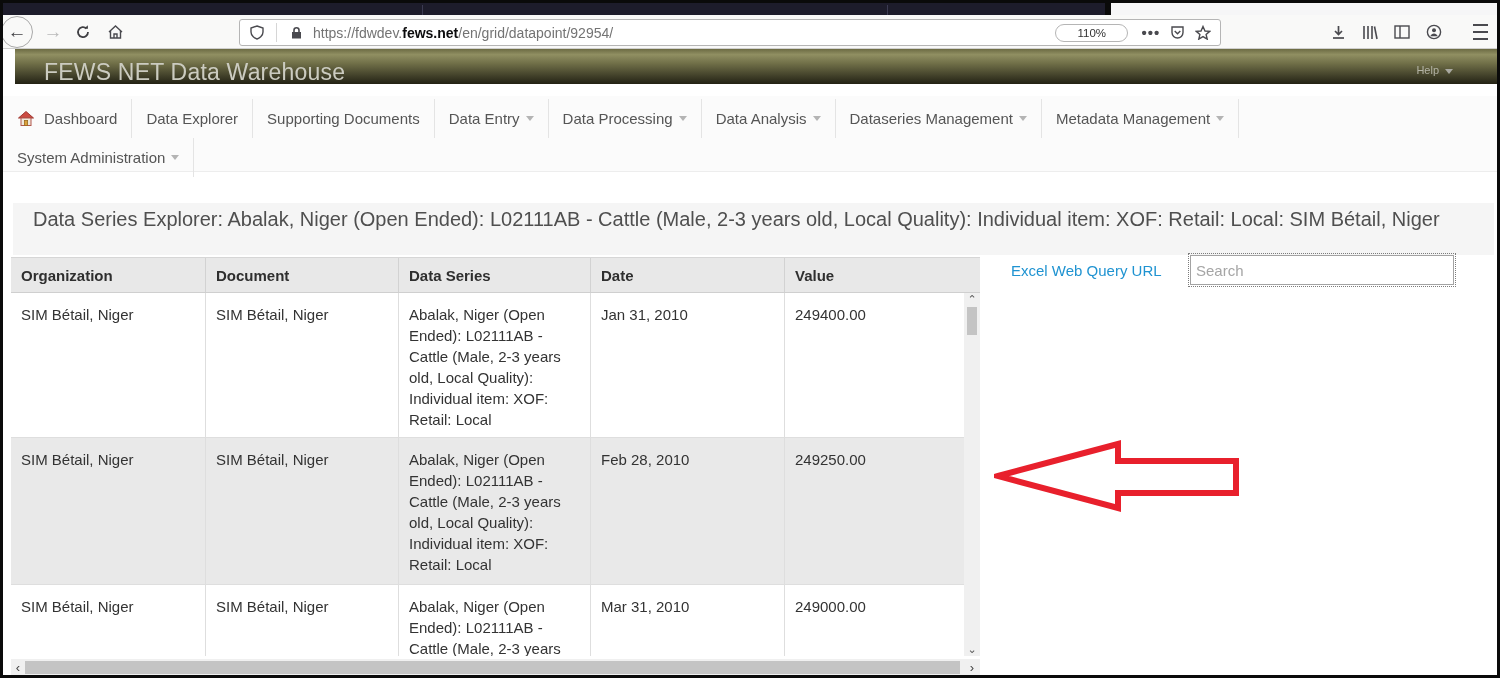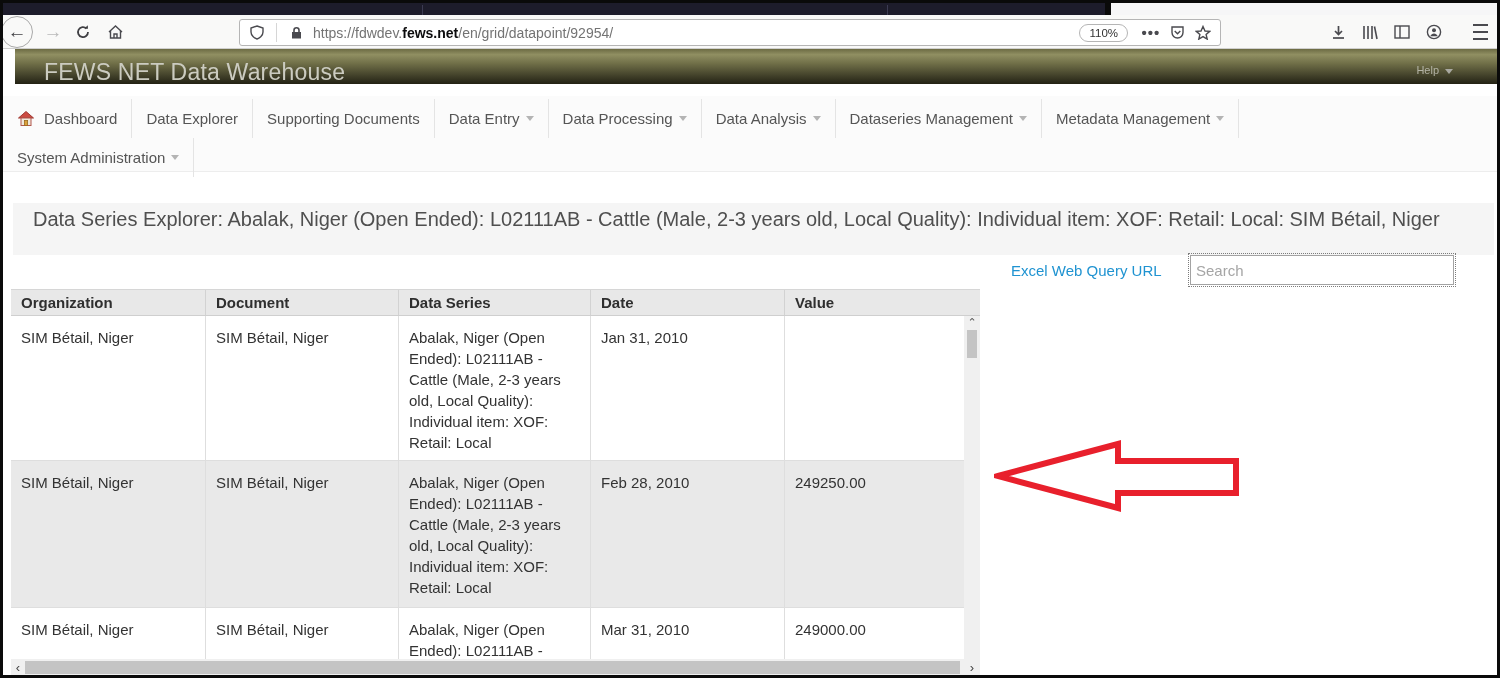--- a/index.html
+++ b/index.html
@@ -12,21 +12,21 @@
   .tab-sep { position:absolute; top:2px; width:1px; height:10px; background:#3c3b52; }
   .tabstrip-light { position:absolute; right:0; top:0; width:392px; height:12px; background:#f6f6f7; border-left:6px solid #0a0a0a; }
   .toolbar { left:0; top:12px; width:100%; height:34px; background:#f9f9f8; border-bottom:1px solid #cfcfce; }
   .navbtn { position:absolute; top:3px; width:28px; height:28px; display:flex; align-items:center; justify-content:center; font-size:19px; color:#3f3f43; }
   .backcircle { left:-2px; top:1px; width:32px; height:32px; border:1px solid #a9a9a9; border-radius:50%; background:#f9f9f8; }
   .fwd { color:#b9b9b9; }
   .urlbar { position:absolute; left:236px; top:4px; width:982px; height:27px; background:#fff; border:1px solid #b5b5b5; border-radius:3px; display:flex; align-items:center; }
   .urlbar .sep { width:1px; height:19px; background:#d6d6d6; margin:0 6px; }
   .url-text { font-size:14px; color:#737373; white-space:nowrap; }
   .url-text b { color:#0c0c0d; font-weight:bold; }
-  .zoom-pill { margin-left:auto; border:1px solid #b5b5b5; border-radius:11px; font-size:11.5px; color:#333; padding:2px 9px; background:#fff; }
+  .zoom-pill { margin-left:auto; border:1px solid #b5b5b5; border-radius:11px; font-size:11.5px; color:#333; padding:2px 21px; background:#fff; }
   .icnbtn { display:flex; align-items:center; justify-content:center; width:26px; height:26px; }
   .dots { font-size:15px; color:#4a4a4f; letter-spacing:1px; font-weight:bold; }
   .chrome-right { position:absolute; right:4px; top:3px; height:28px; display:flex; align-items:center; gap:6px; }
   .hamburger div { width:15px; height:2px; background:#4a4a4f; margin:2.5px 0; }
 
   
   .appheader { left:12px; top:46px; width:100%; height:35px;
     background:linear-gradient(180deg,#6c6b43 0%,#908f62 16%,#6f6e47 42%,#42412a 76%,#232214 100%);text-align:right; }
   .appheader .brand { position:absolute; left:29px; top:10px; font-size:23px; color:#cbcbc0; letter-spacing:.2px; }
   .appheader .help { position:absolute; right:56px; top:15px; font-size:11px; color:#b4b4a6; }
@@ -44,21 +44,21 @@
   .titleband { left:10px; top:200px; width:1481px; height:52px; background:#f5f5f5; }
   .titleband .t { padding:3px 40px 0 20px; font-size:20px; line-height:26px; color:#4f4f4f; }
 
   
   .excel-link { left:1008px; top:259px; font-size:15px; color:#1f93d1; cursor:pointer; }
   .searchbox { left:1187px; top:252px; width:264px; height:30px; border:1px solid #a3a3a3; outline:1px dotted #7c7c7c; outline-offset:1px; font-size:15px; color:#333; padding:0 5px; font-family:"Liberation Sans",sans-serif; background:#fff; }
   .searchbox::placeholder { color:#a5a5a5; }
 
   
   .grid { left:8px; top:254px; width:969px; height:419px; background:#fff; font-size:15px; color:#333; }
-  .ghead { display:flex; height:27px; background:#e8e8e8; border-top:1px solid #d6d6d6; border-bottom:1px solid #cfcfcf; font-weight:bold; color:#2f2f2f;margin-top:32px; }
+  .ghead { display:flex; height:36px; background:#e8e8e8; border-top:1px solid #d6d6d6; border-bottom:1px solid #cfcfcf; font-weight:bold; color:#2f2f2f; }
   .ghead .c { display:flex; align-items:center; padding:0 10px; border-right:1px solid #d2d2d2; }
   .ghead .c:last-child { border-right:none; }
   .gbody { position:relative; height:363px; overflow:hidden; }
   .grow { display:flex; border-bottom:1px solid #dedede; background:#fff; }
   .grow.stripe { background:#e9e9e9; }
   .grow .c { padding:11px 10px; border-right:1px solid #dedede; line-height:21px; }
   .c.col0 { width:195px; } .c.col1 { width:193px; } .c.col2 { width:192px; }
   .c.col3 { width:194px; } .c.col4h { flex:1; } .grow .c.col4 { width:179px; border-right:none; }
   .r0 { height:145px; } .r1 { height:147px; }
 
@@ -234,20 +234,21 @@
       <div class="c col3">Date</div>
       <div class="c col4h">Value</div>
     </div>
 
     <div class="gbody">
       <div class="grow r0">
         <div class="c col0">SIM Bétail, Niger</div>
         <div class="c col1">SIM Bétail, Niger</div>
         <div class="c col2">Abalak, Niger (Open Ended): L02111AB - Cattle (Male, 2-3 years old, Local Quality): Individual item: XOF: Retail: Local</div>
         <div class="c col3">Jan 31, 2010</div>
+        <div class="c col4">249400.00</div>
       </div>
       <div class="grow stripe r1">
         <div class="c col0">SIM Bétail, Niger</div>
         <div class="c col1">SIM Bétail, Niger</div>
         <div class="c col2">Abalak, Niger (Open Ended): L02111AB - Cattle (Male, 2-3 years old, Local Quality): Individual item: XOF: Retail: Local</div>
         <div class="c col3">Feb 28, 2010</div>
         <div class="c col4">249250.00</div>
       </div>
       <div class="grow" style="height:145px">
         <div class="c col0">SIM Bétail, Niger</div>

